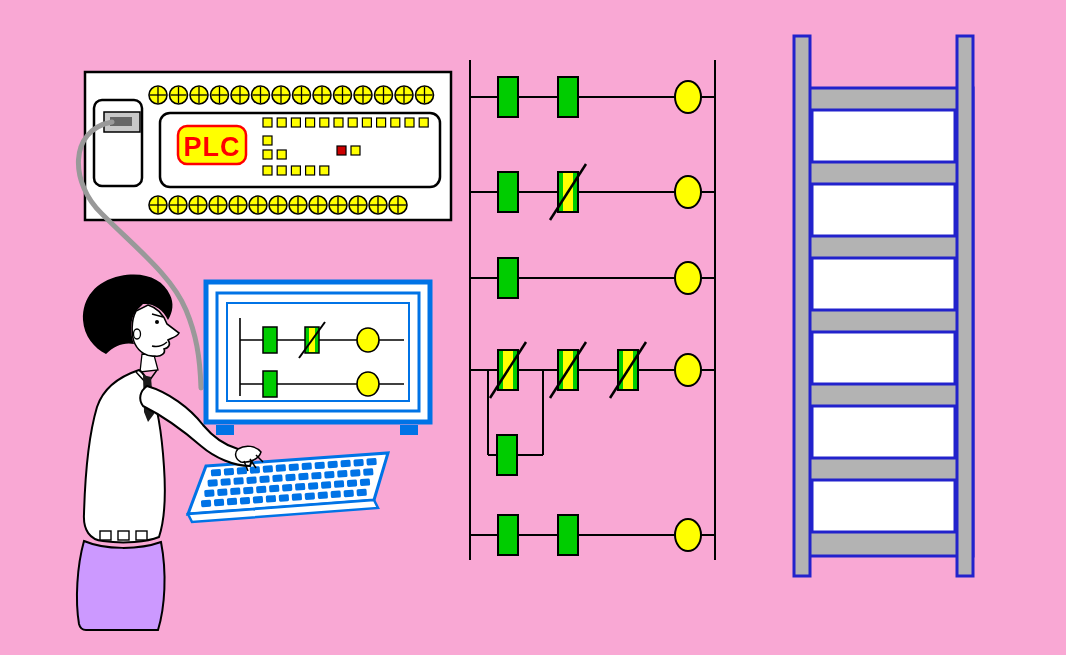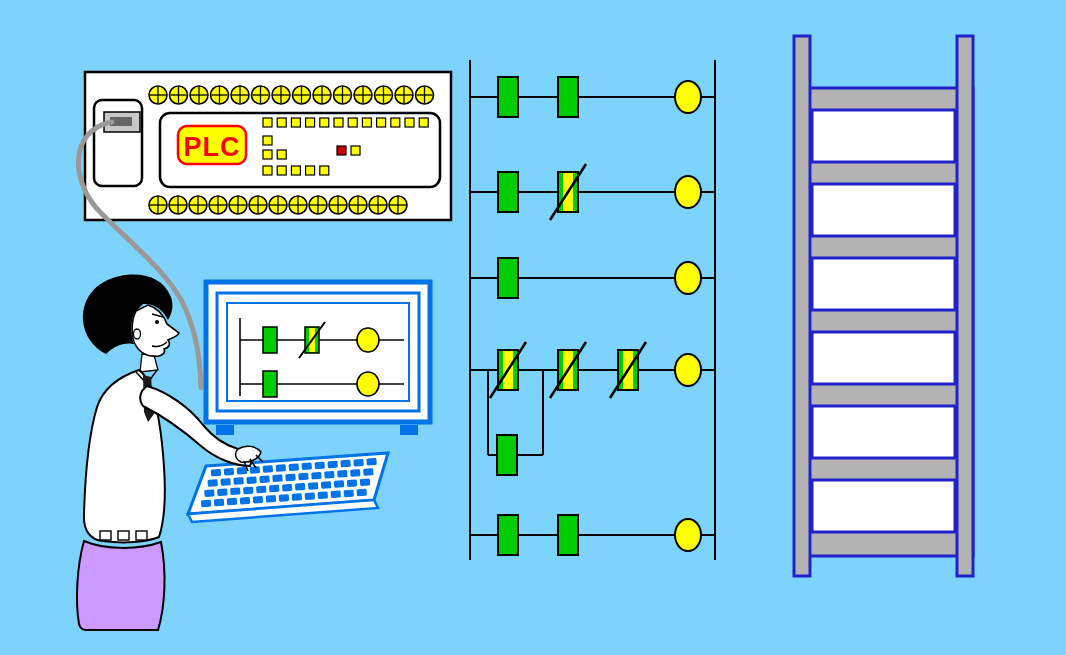--- a/index.html
+++ b/index.html
@@ -1,17 +1,17 @@
 <!DOCTYPE html>
 <html style="--yellow: #ffff00; --green: #00cc00; --blue: #0073e6; --dark-blue: #2222cc; --purple: #cc99ff; --gray: #b3b3b3; --cable-gray: #999999; --red: #ff0000; --black: #000000;"><head>
 <meta charset="utf-8">
 <title>PLC Ladder Logic Illustration</title>
 <style>
   html,body{margin:0;padding:0;background:#ffffff;}
-  .stage{position:relative;width:1066px;height:655px;background:#7dd3fc;overflow:hidden;
+  .stage{position:relative;width:1066px;height:655px;background:#f9a8d4;overflow:hidden;
          font-family:"Liberation Sans",sans-serif;}
   svg{position:absolute;left:0;top:0;}
   .plc-text{font-family:"Liberation Sans",sans-serif;font-size:27px;font-weight:bold;
             fill:var(--red,#ff0000);letter-spacing:1px;}
 </style>
 </head>
 <body>
 
 <div class="stage">
 <svg width="1066" height="655" viewBox="0 0 1066 655">

